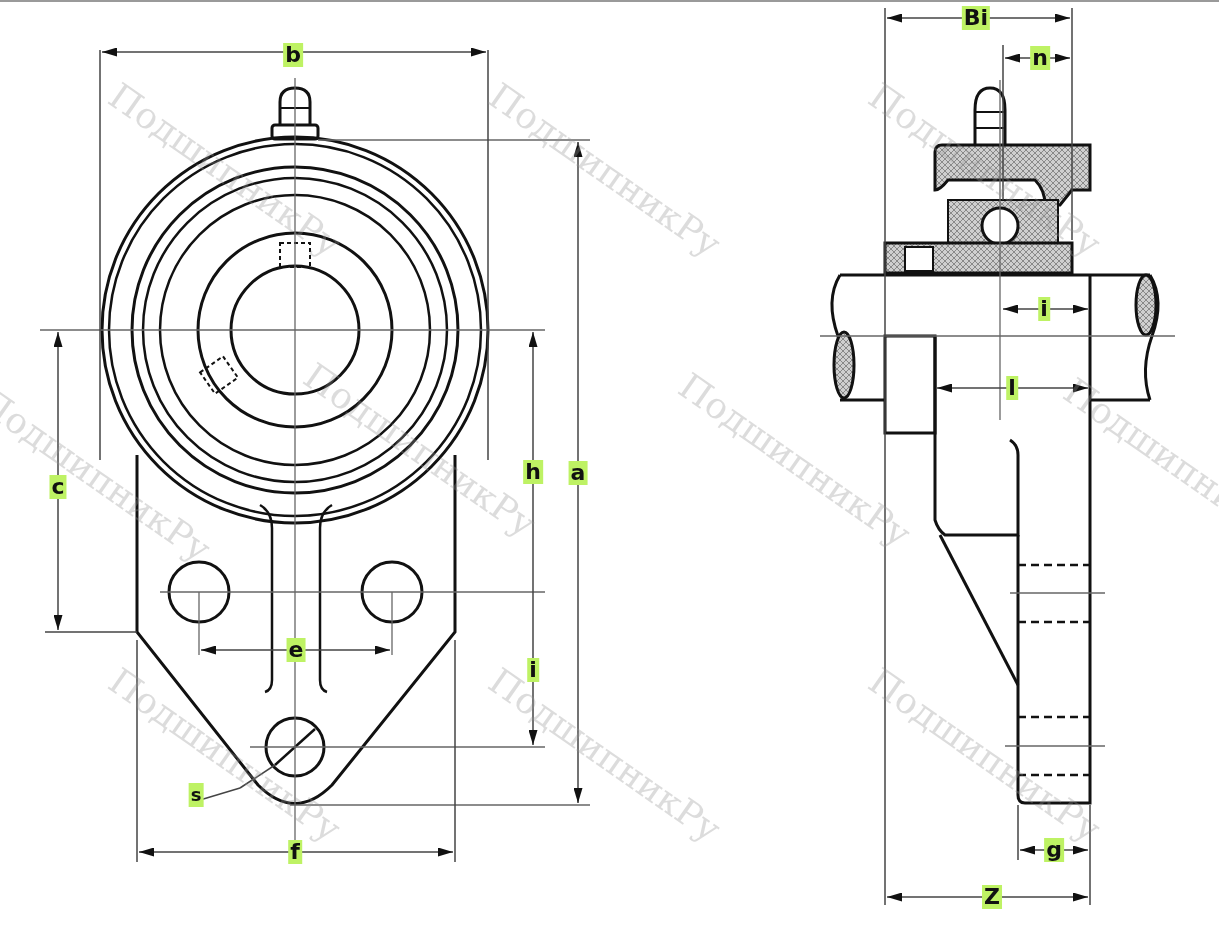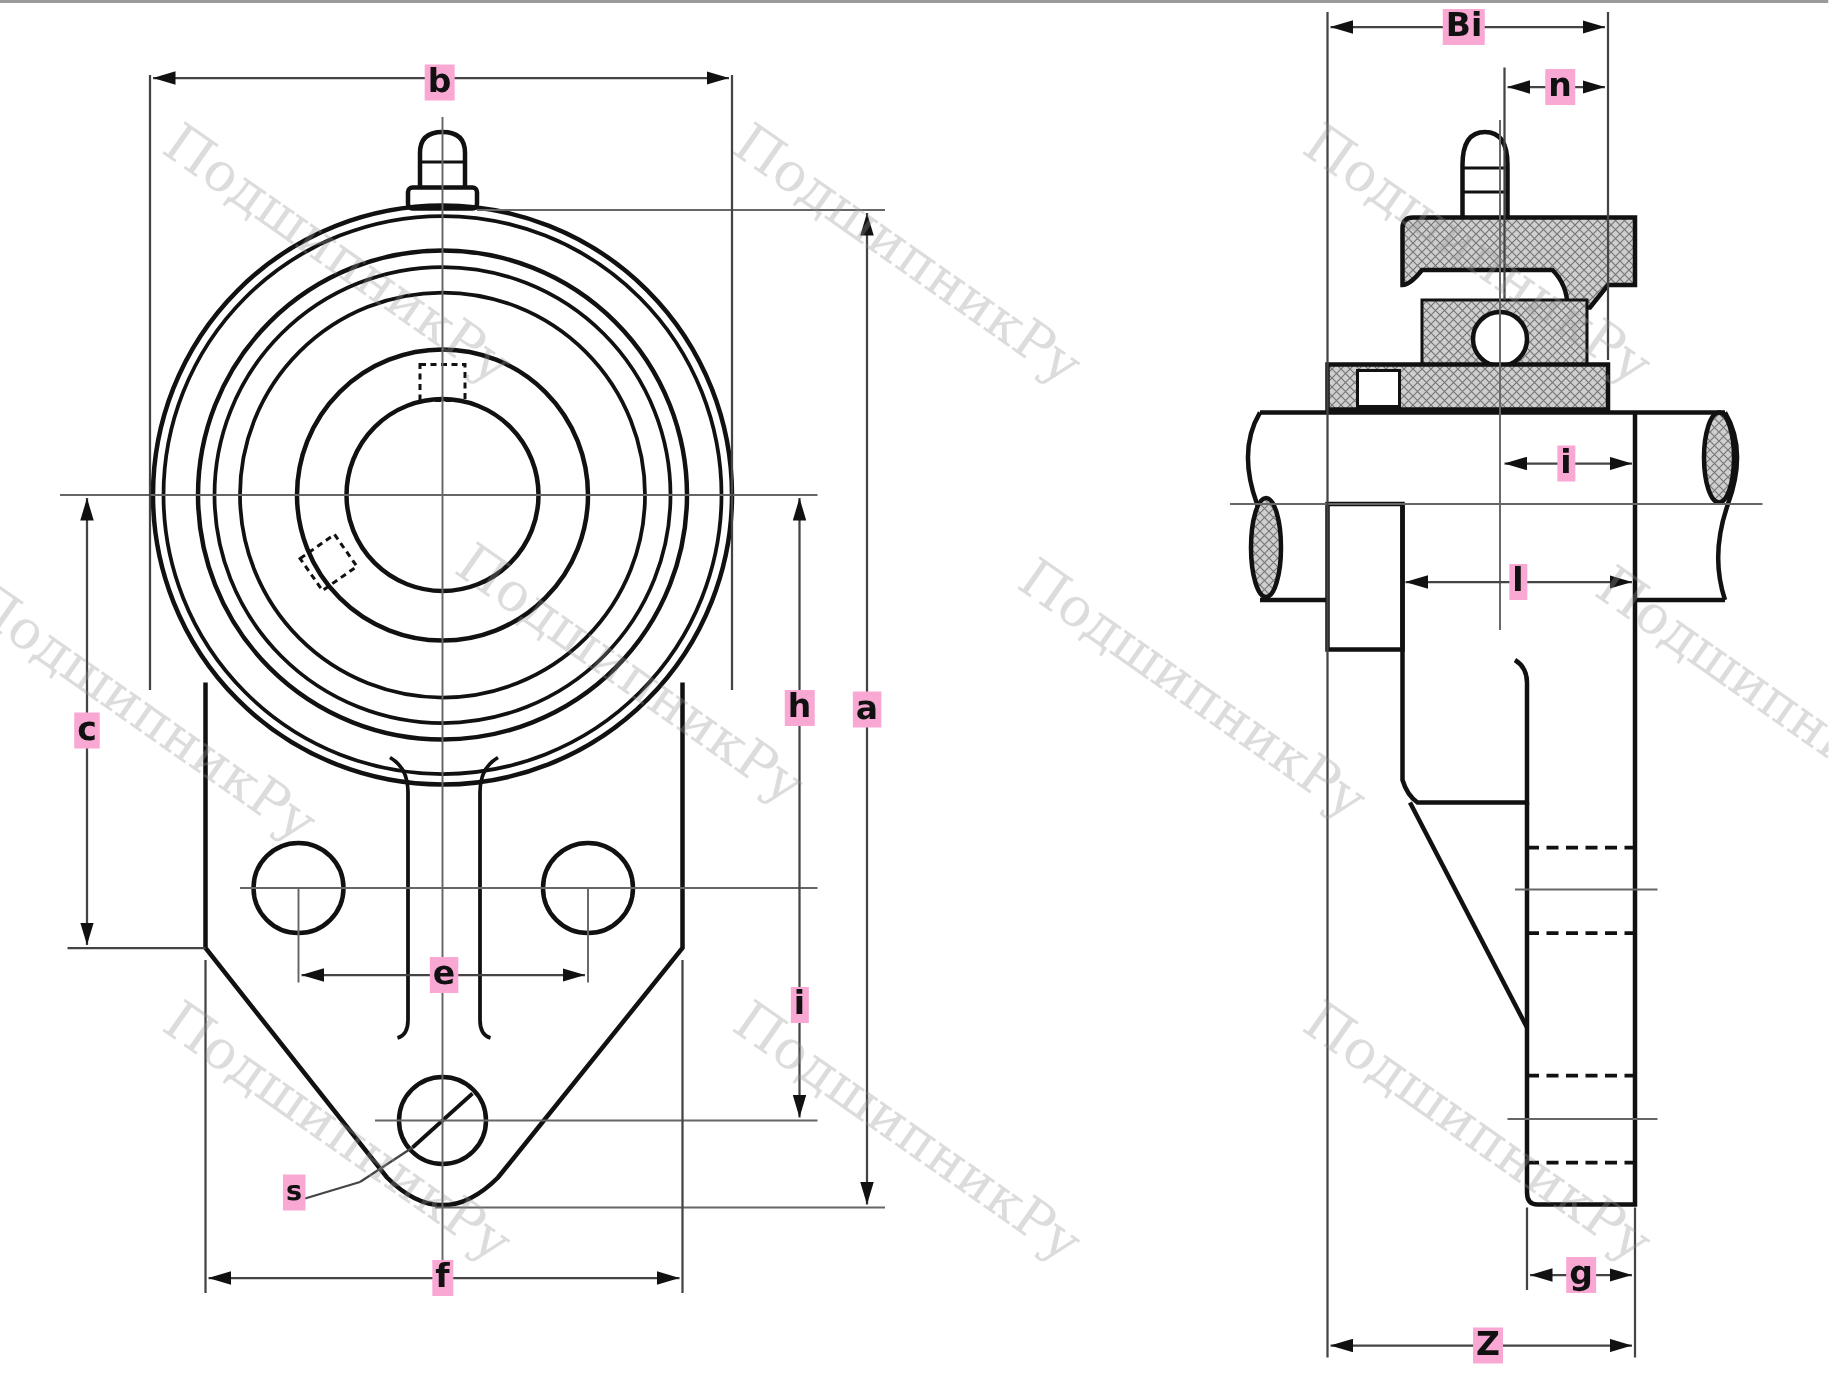--- a/index.html
+++ b/index.html
@@ -1,19 +1,19 @@
 <!DOCTYPE html>
 <html><head>
   <meta charset="utf-8">
   <style>
     html, body { margin: 0; padding: 0; background: #ffffff; }
     body { width: 1219px; height: 926px; position: relative; overflow: hidden; font-family: "Liberation Sans", sans-serif; }
     .topbar { position: absolute; left: 0; top: 0; width: 1219px; height: 2px; background: #9a9a9a; }
     svg.drawing { position: absolute; left: 0; top: 0; }
-    .dim-label { position: absolute; font-family: "DejaVu Sans", sans-serif; font-weight: bold; font-size: 22px; color: #111; background: #f9a8d4; padding: 0 2px; line-height: 24px; transform: translate(-50%, -50%); }
+    .dim-label { position: absolute; font-family: "DejaVu Sans", sans-serif; font-weight: bold; font-size: 22px; color: #111; background: #bef264; padding: 0 2px; line-height: 24px; transform: translate(-50%, -50%); }
     .dim-label.small { font-size: 18px; }
     .watermark { position: absolute; font-family: "DejaVu Serif", serif; font-size: 36px; color: rgba(150,150,150,0.33); white-space: nowrap; transform-origin: left top; transform: rotate(35deg); pointer-events: none; }
   </style>
 </head>
 <body>
 
 <div class="topbar"></div>
 
 <svg class="drawing" width="1219" height="926" viewBox="0 0 1219 926" xmlns="http://www.w3.org/2000/svg">
   <defs>

